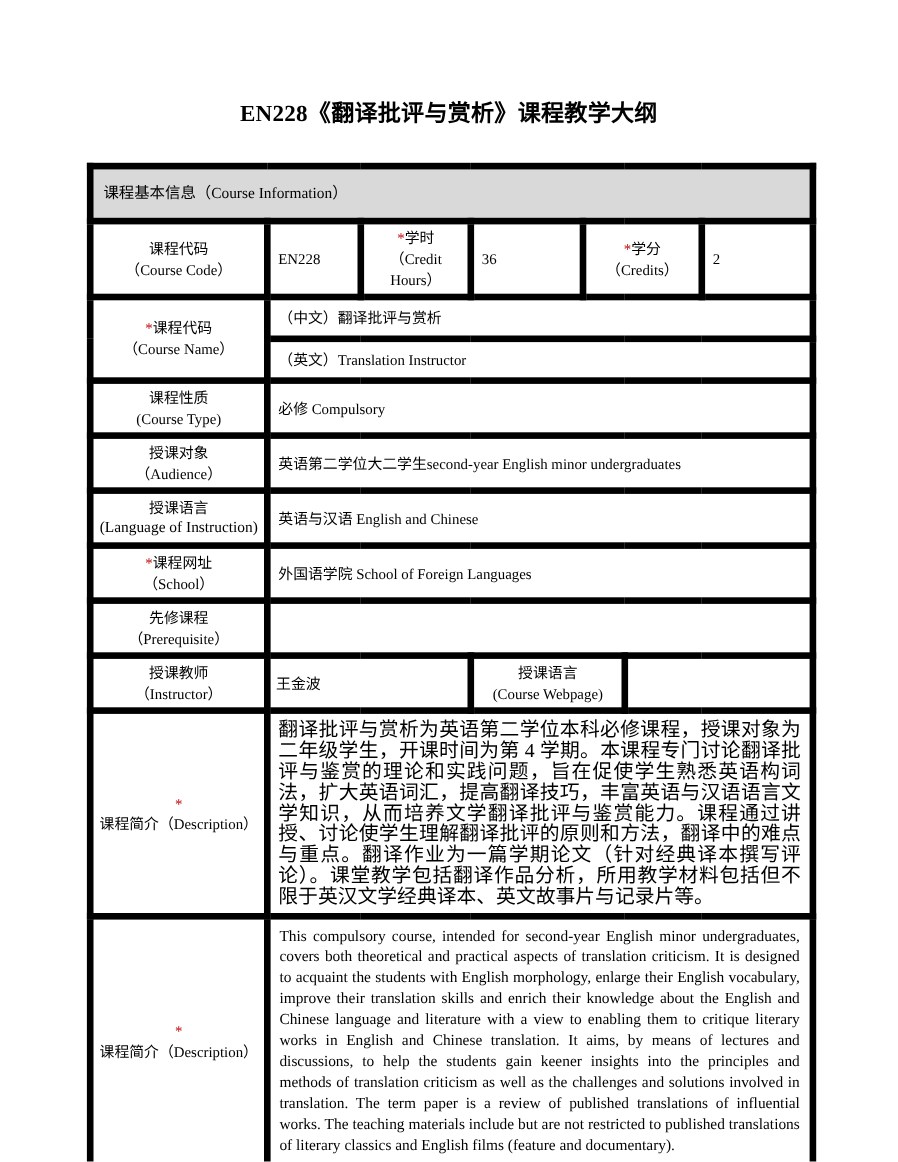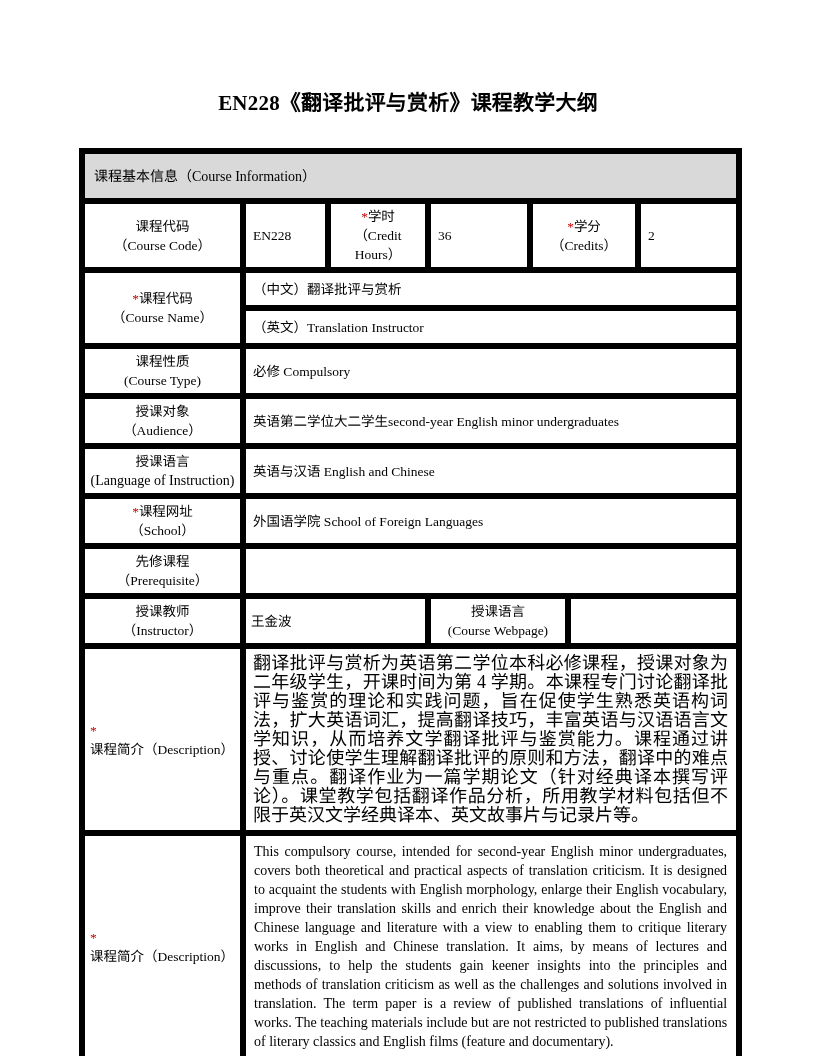--- a/index.html
+++ b/index.html
@@ -79,21 +79,21 @@
     text-align: left;
     vertical-align: middle;
   }
 
   .req {
     color: #c00000;
     font-weight: normal;
   }
 
   .desc-label {
-    text-align: left;
+    text-align: center;
     vertical-align: middle;
     line-height: 19px;
   }
   .desc-cn {
     text-align: justify;
     text-justify: inter-ideograph;
     vertical-align: top;
     line-height: 23.5px;
     padding: 5px 8px 5px 7px !important;
     font-size: 18px;

